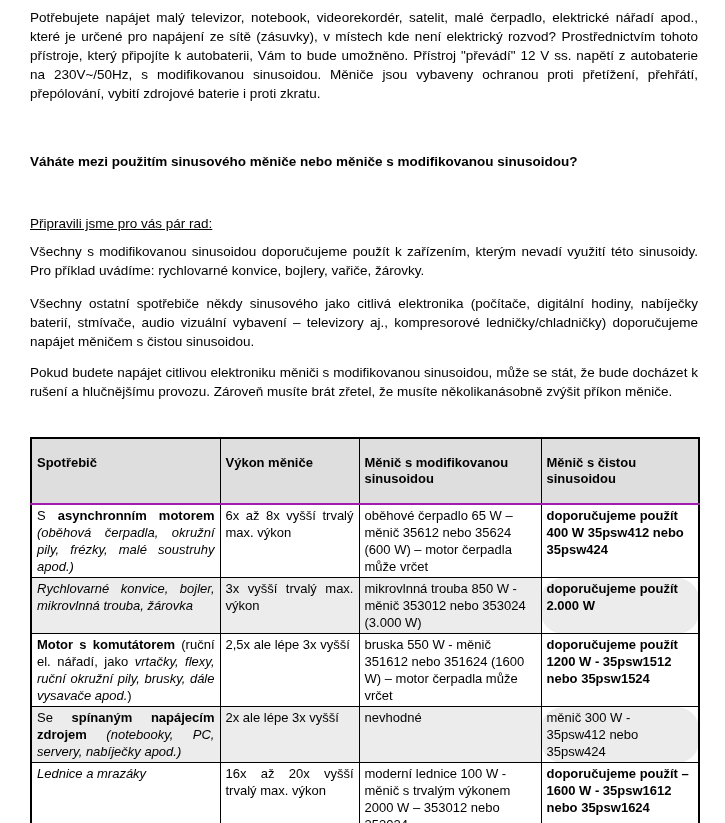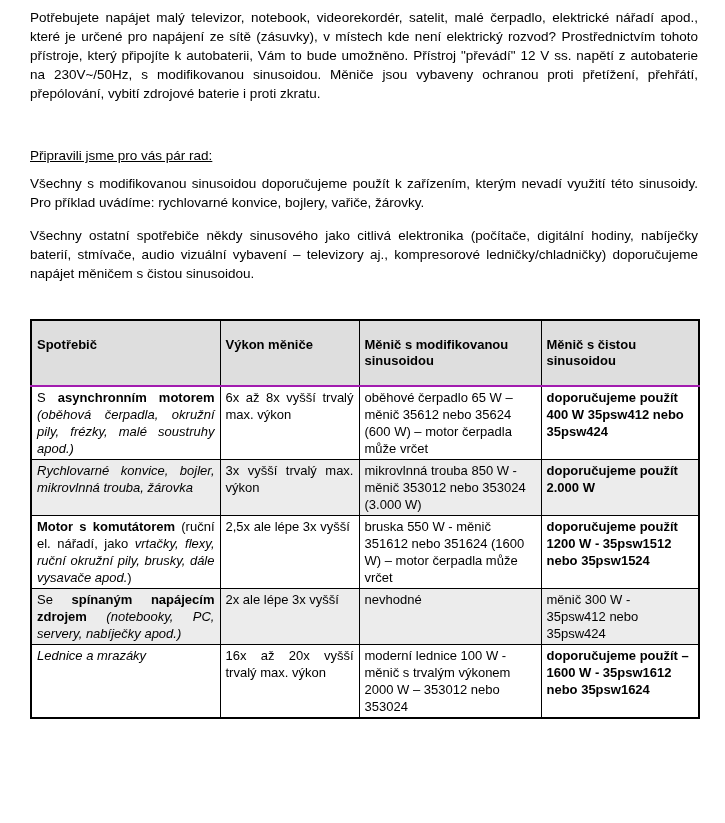--- a/index.html
+++ b/index.html
@@ -54,38 +54,40 @@
     font-weight: bold;
     text-align: left;
     border-bottom: 2px solid #a21caf;
     padding: 16px 5px;
     line-height: 16px;
   }
   tr.alt td { background: #ececec; }
   td.c-device { text-align: justify; }
   td.c-power  { text-align: justify; }
   td.c-mod    { text-align: left; }
-  td.c-pure   { text-align: left; }
+  td.c-pure   { text-align: left; border-radius: 22px; }
   td .b { font-weight: bold; }
   td .i { font-style: italic; }
 </style>
 </head>
 <body>
 
 <div class="doc">
 
   <p class="para">Potřebujete napájet malý televizor, notebook, videorekordér, satelit, malé čerpadlo, elektrické nářadí apod., které je určené pro napájení ze sítě (zásuvky), v místech kde není elektrický rozvod? Prostřednictvím tohoto přístroje, který připojíte k autobaterii, Vám to bude umožněno. Přístroj "převádí" 12 V ss. napětí z autobaterie na 230V~/50Hz, s modifikovanou sinusoidou. Měniče jsou vybaveny ochranou proti přetížení, přehřátí, přepólování, vybití zdrojové baterie i proti zkratu.</p>
 
+  <p class="q-heading">Váháte mezi použitím sinusového měniče nebo měniče s modifikovanou sinusoidou?</p>
 
   <p class="advice-heading"><span class="ul">Připravili jsme pro vás pár rad:</span></p>
 
   <p class="para p2">Všechny s modifikovanou sinusoidou doporučujeme použít k zařízením, kterým nevadí využití této sinusoidy. Pro příklad uvádíme: rychlovarné konvice, bojlery, vařiče, žárovky.</p>
 
   <p class="para p3">Všechny ostatní spotřebiče někdy sinusového jako citlivá elektronika (počítače, digitální hodiny, nabíječky baterií, stmívače, audio vizuální vybavení – televizory aj., kompresorové ledničky/chladničky) doporučujeme napájet měničem s čistou sinusoidou.</p>
 
+  <p class="para p4">Pokud budete napájet citlivou elektroniku měniči s modifikovanou sinusoidou, může se stát, že bude docházet k rušení a hlučnějšímu provozu. Zároveň musíte brát zřetel, že musíte několikanásobně zvýšit příkon měniče.</p>
 
   <table class="appliances">
     <colgroup>
       <col style="width:189px">
         <col style="width:139px">
         <col style="width:182px">
         <col style="width:158px">
     </colgroup>
     <thead>
       <tr>

